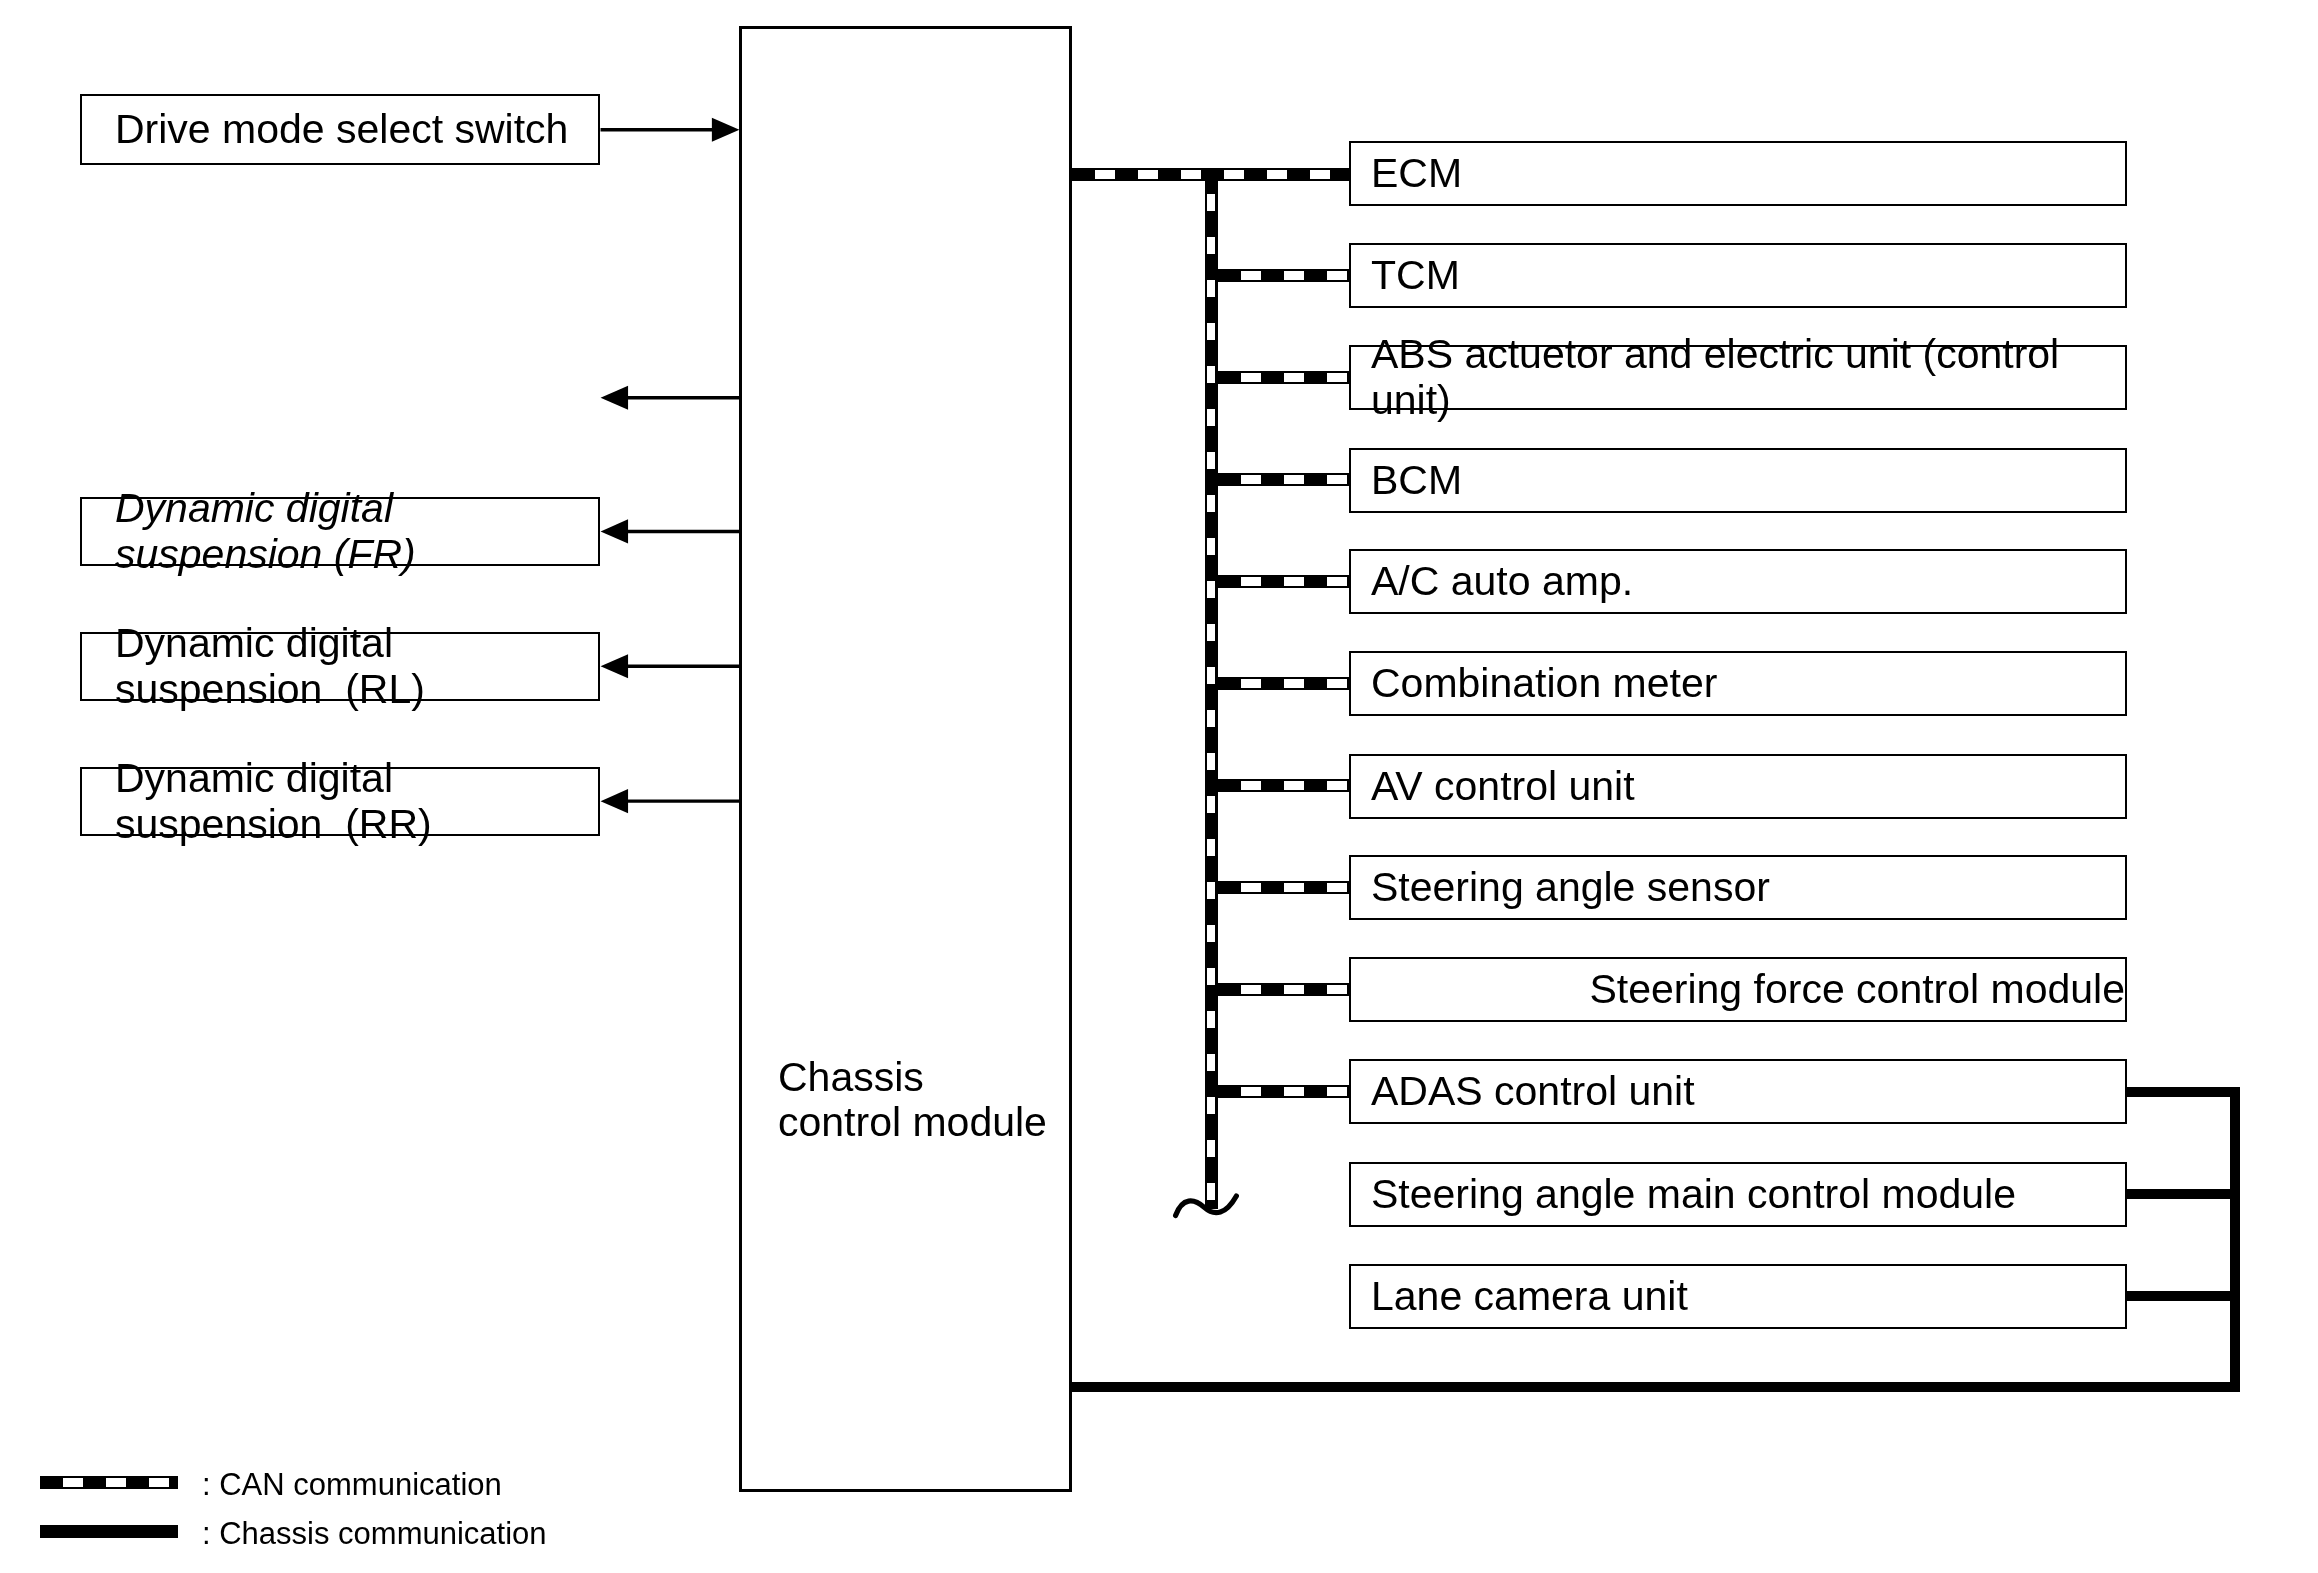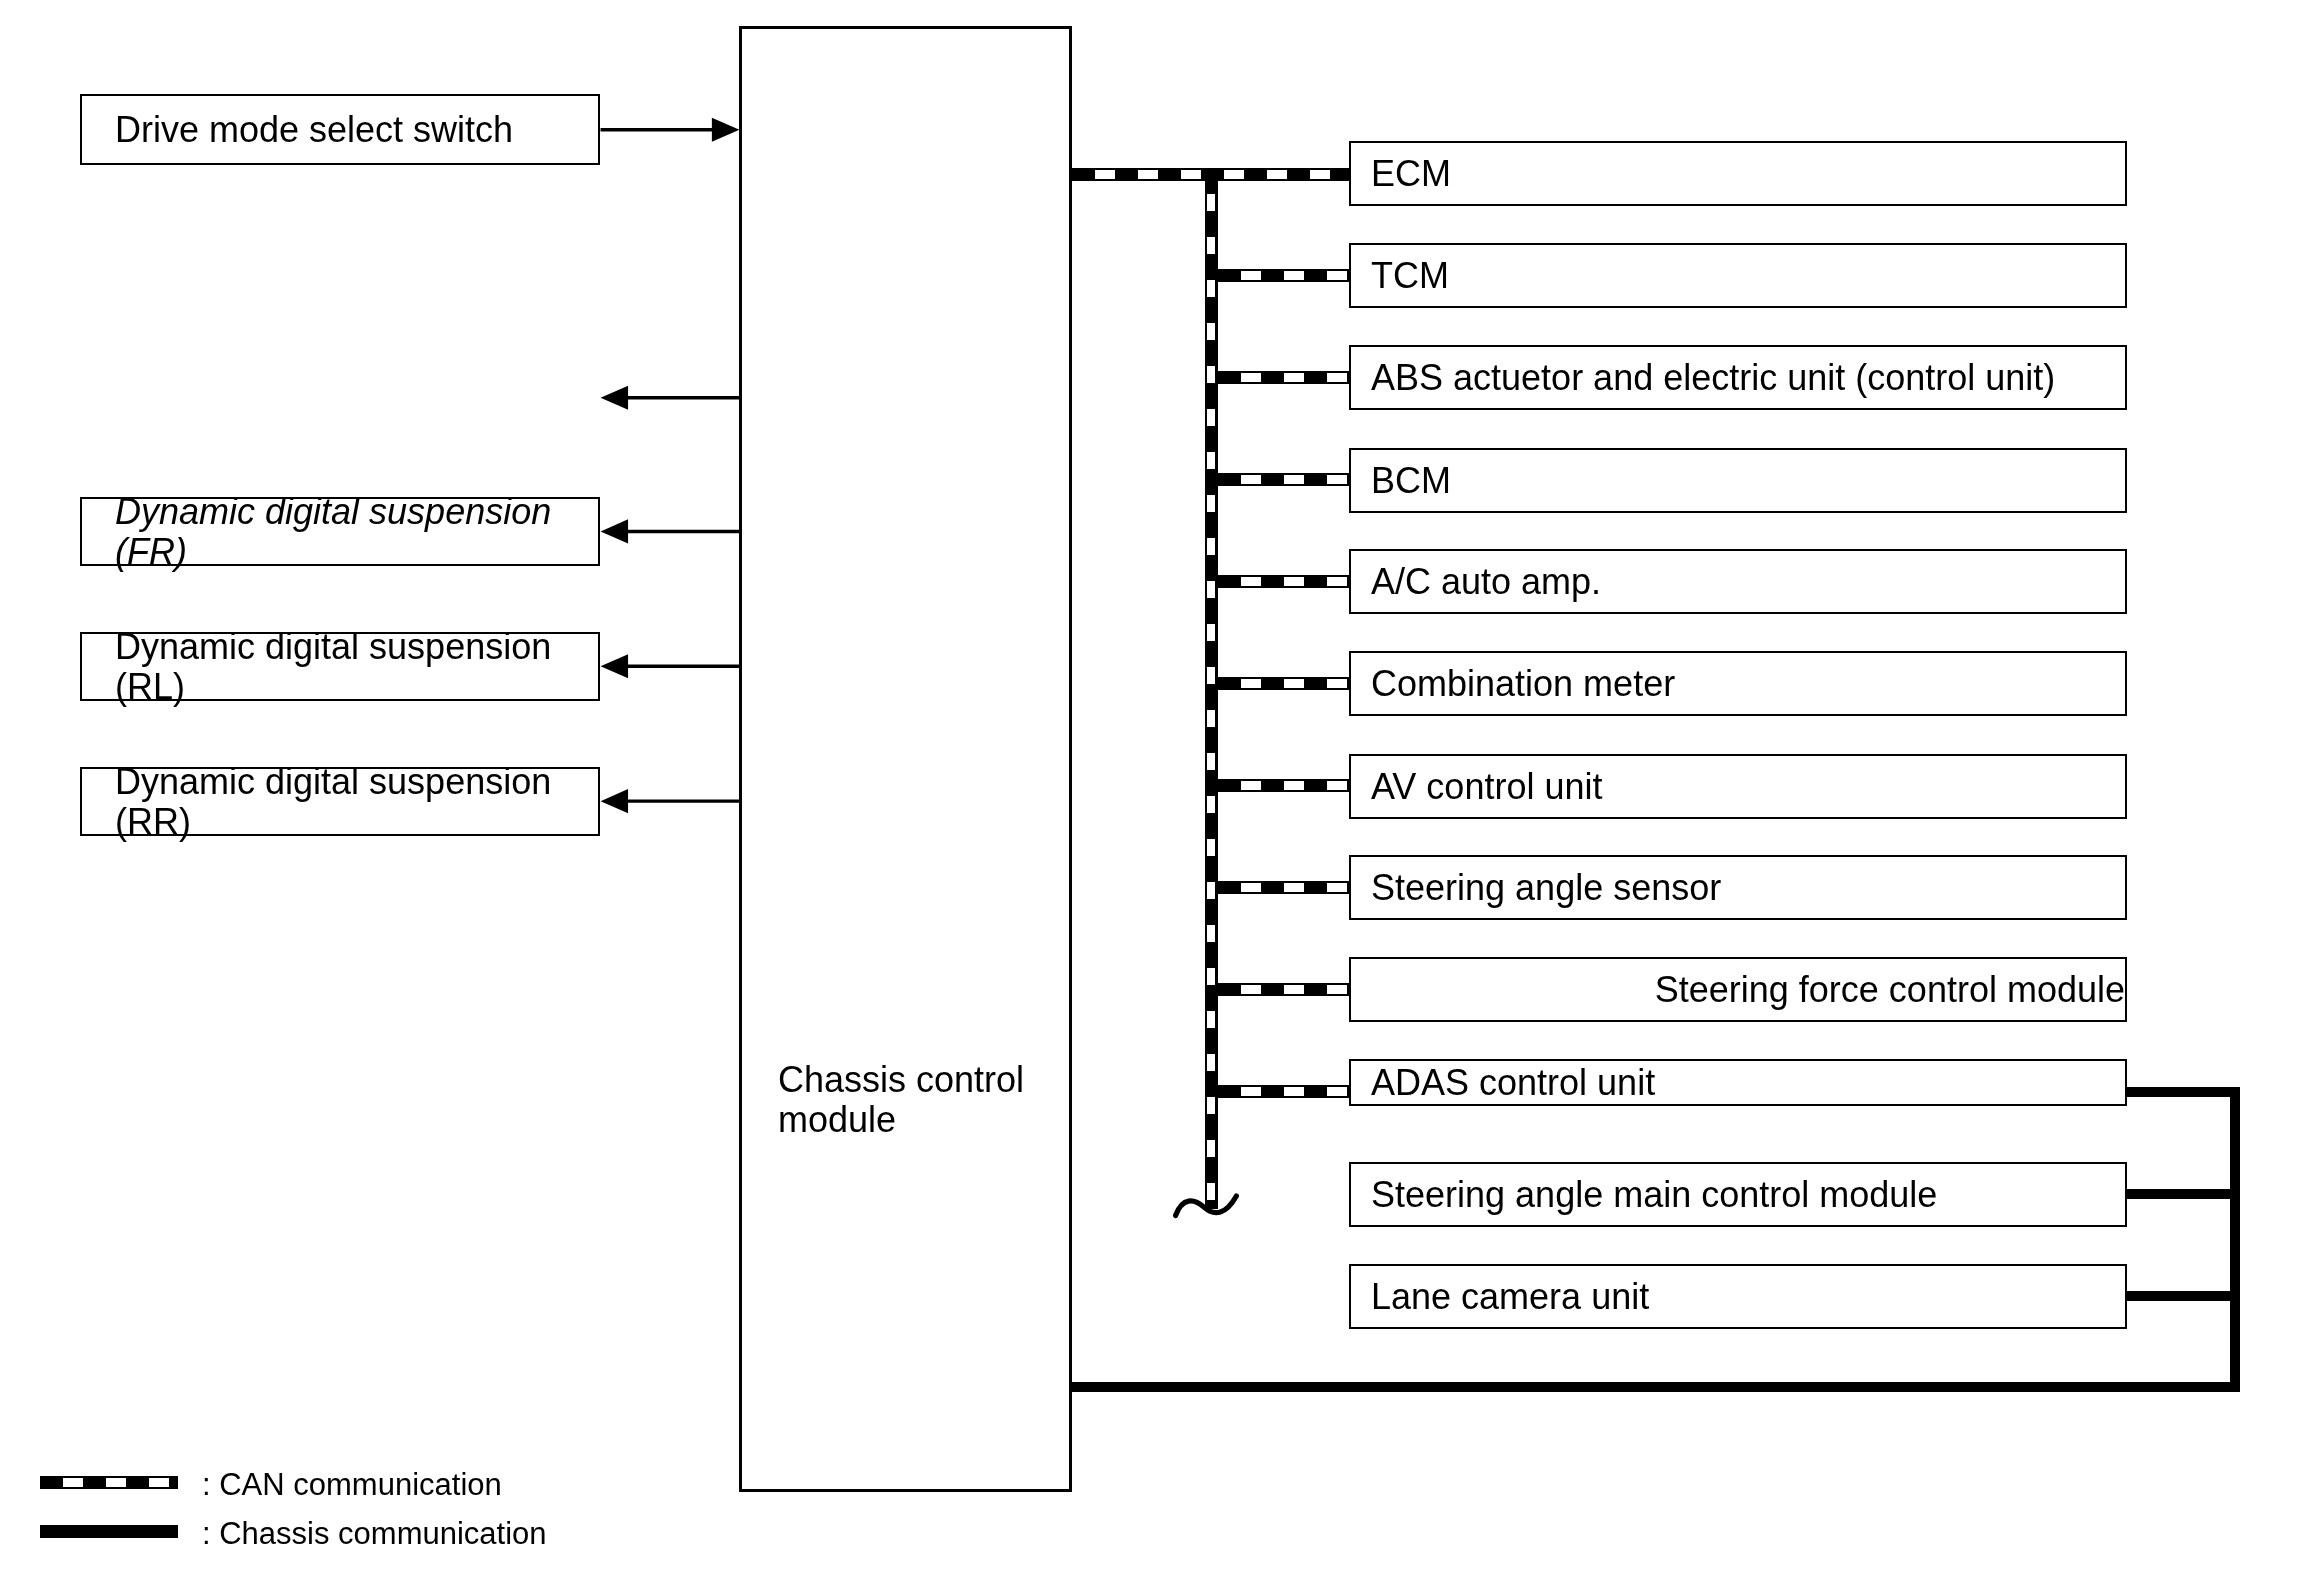--- a/index.html
+++ b/index.html
@@ -10,21 +10,21 @@
     font-family:"Liberation Sans", sans-serif;
     color:#000;
   }
   .box{
     position:absolute;
     background:#fff;
     border:2.9px solid #000;
     box-sizing:border-box;
     display:flex;
     align-items:center;
-    font-size:36px;
+    font-size:41px;
     line-height:1.1;
     white-space:pre-wrap;
   }
   .box .lbl{padding-left:33px;}
   .box.rbox .lbl{padding-left:20px;}
   .module{
     border-width:3.4px;
     align-items:center;
   }
   .module .lbl{
@@ -97,21 +97,21 @@
   </div>
   <div class="box rbox" style="left:1349px;top:754px;width:778px;height:65px;">
     <span class="lbl">AV control unit</span>
   </div>
   <div class="box rbox" style="left:1349px;top:855px;width:778px;height:65px;">
     <span class="lbl">Steering angle sensor</span>
   </div>
   <div class="box rbox" style="left:1349px;top:957px;width:778px;height:65px;justify-content:flex-end;">
     <span class="lbl">Steering force control module</span>
   </div>
-  <div class="box rbox" style="left:1349px;top:1059px;width:778px;height:47px;">
+  <div class="box rbox" style="left:1349px;top:1059px;width:778px;height:65px;">
     <span class="lbl">ADAS control unit</span>
   </div>
   <div class="box rbox" style="left:1349px;top:1162px;width:778px;height:65px;">
     <span class="lbl">Steering angle main control module</span>
   </div>
   <div class="box rbox" style="left:1349px;top:1264px;width:778px;height:65px;">
     <span class="lbl">Lane camera unit</span>
   </div>
 
   <div class="can-h" style="left:1072px;top:168px;width:277px;"></div>

